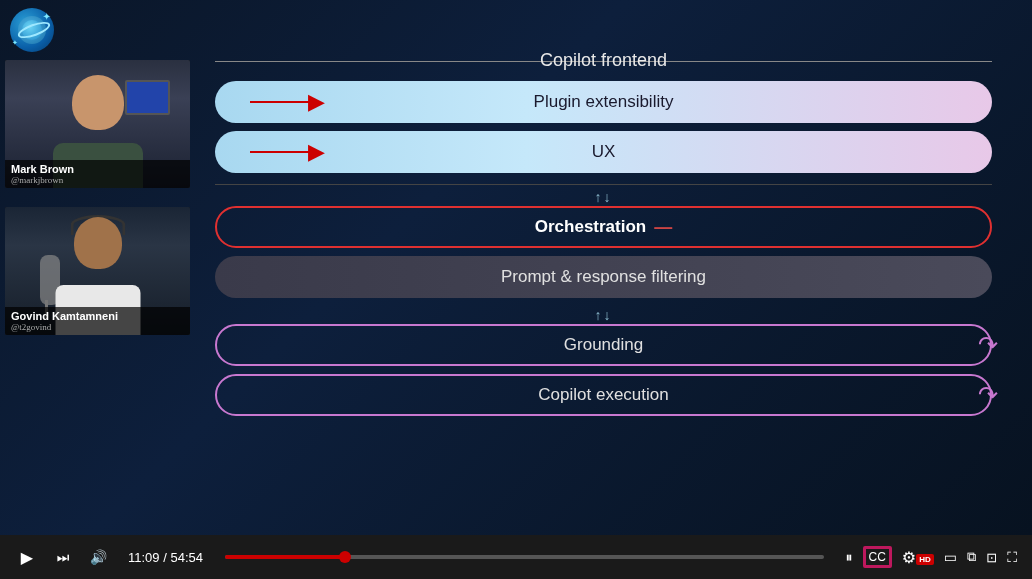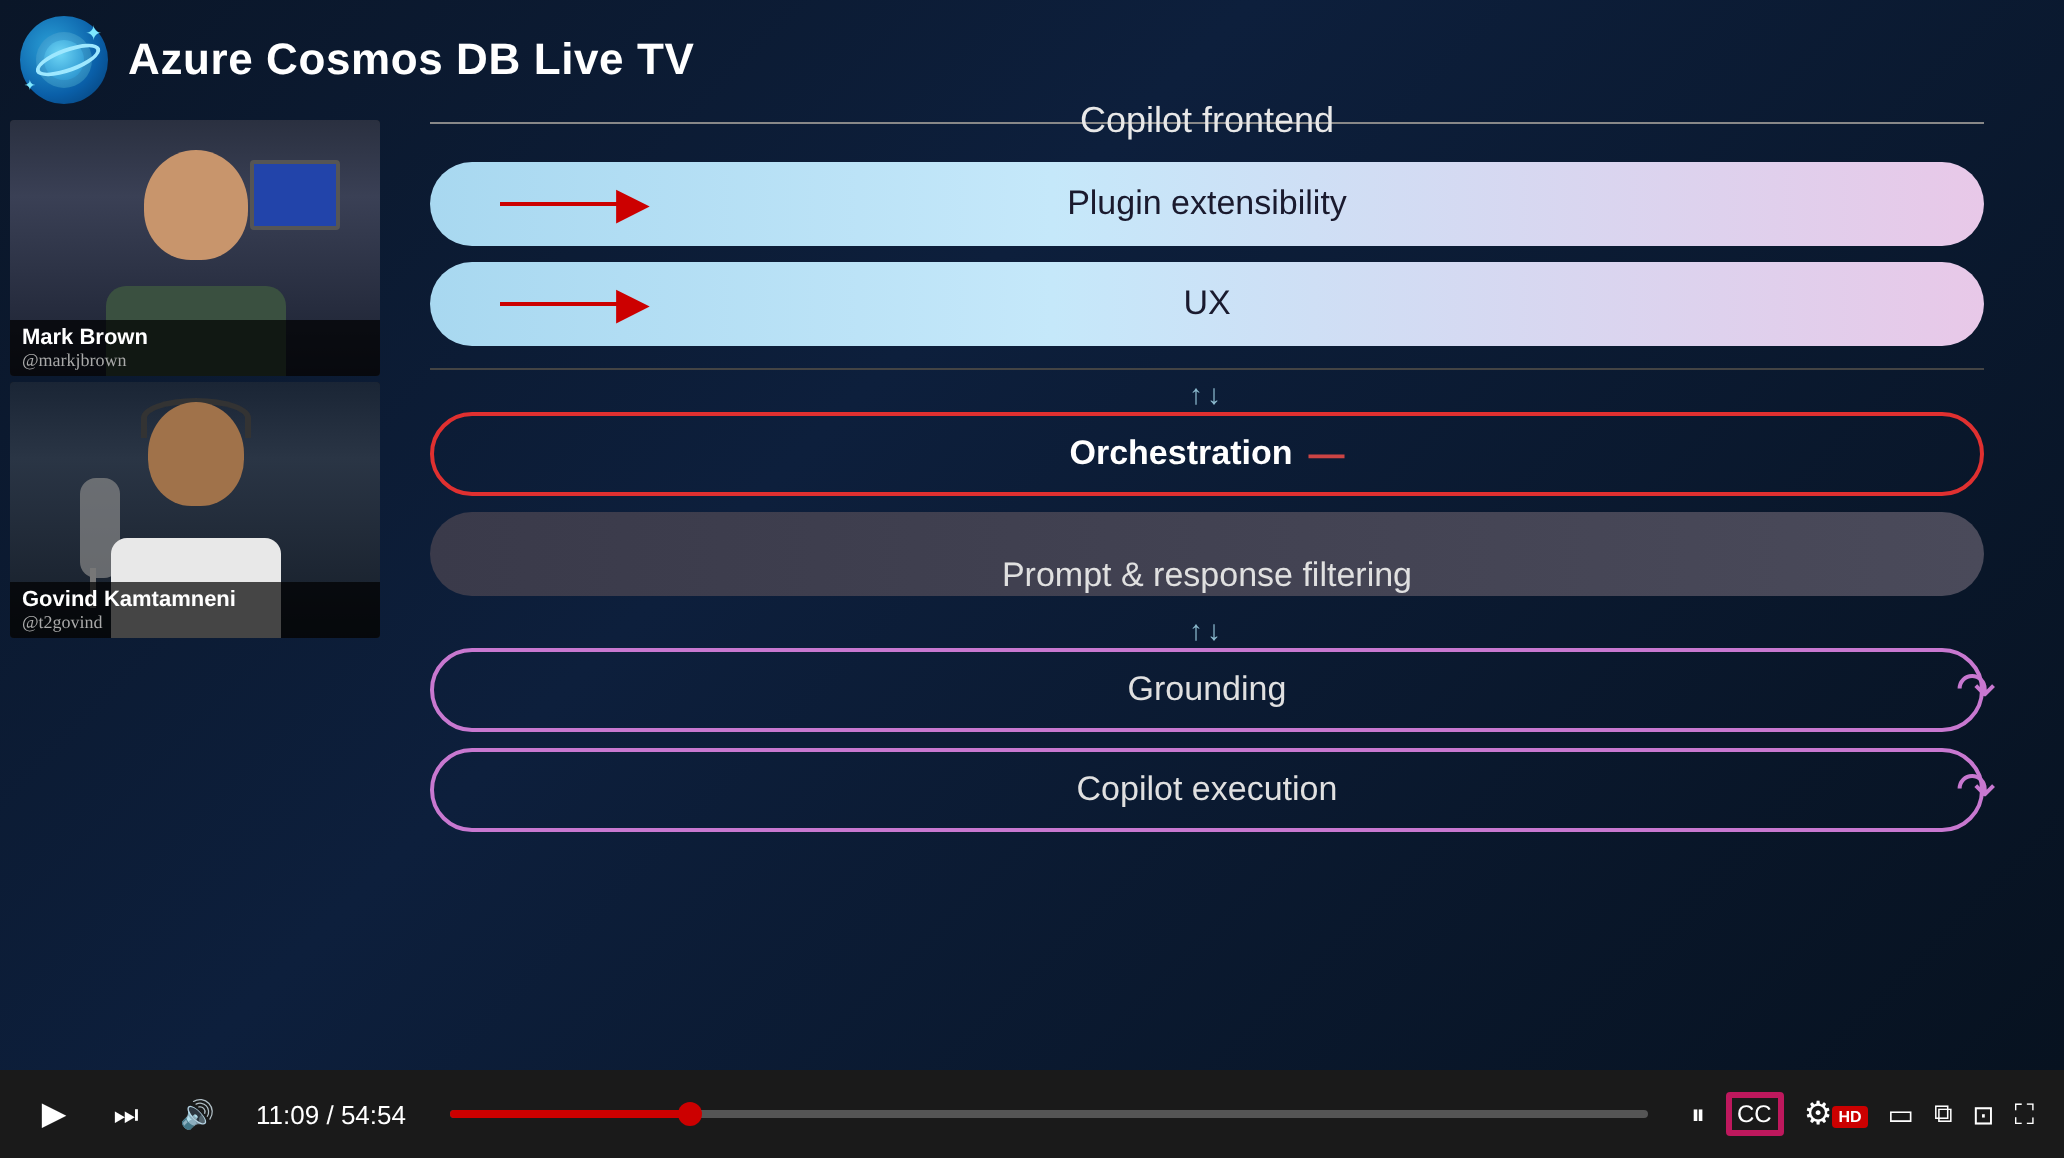--- a/index.html
+++ b/index.html
@@ -163,21 +163,20 @@
     }
 
     .bar-blue {
       background: linear-gradient(90deg, #a8d8f0 0%, #c5e8fa 40%, #e8c8e8 100%);
       color: #1a1a2e;
     }
 
     .bar-dark {
       background: linear-gradient(90deg, #3a3a4a 0%, #4a4a5a 100%);
       color: #e0e0e0;
-      align-items: flex-end;
     }
 
     .bar-outline-purple {
       background: transparent;
       border: 2px solid #c878d0;
       color: #e0e0e0;
     }
 
     .bar-orchestration {
       background: transparent;
@@ -237,21 +236,21 @@
     }
 
     
     .camera-feeds {
       position: absolute;
       top: 60px;
       left: 5px;
       width: 185px;
       display: flex;
       flex-direction: column;
-      gap: 3px;
+      gap: 19px;
     }
 
     .cam-feed {
       width: 185px;
       height: 128px;
       background: #1a1a1a;
       border-radius: 2px;
       overflow: hidden;
       position: relative;
     }
@@ -483,21 +482,20 @@
 <body>
 
 <div class="video-area">
 
   <div class="title-bar">
     <div class="logo-circle">
       <div class="logo-inner">
         <div class="logo-planet"></div>
       </div>
     </div>
-    <span class="title-text">Azure Cosmos DB Live TV</span>
   </div>
 
   <div class="camera-feeds">
 
     <div class="cam-feed">
       <div class="cam-person-1">
         <div class="bg-monitor"></div>
         <div class="person1-head"></div>
         <div class="person1-body"></div>
       </div>

